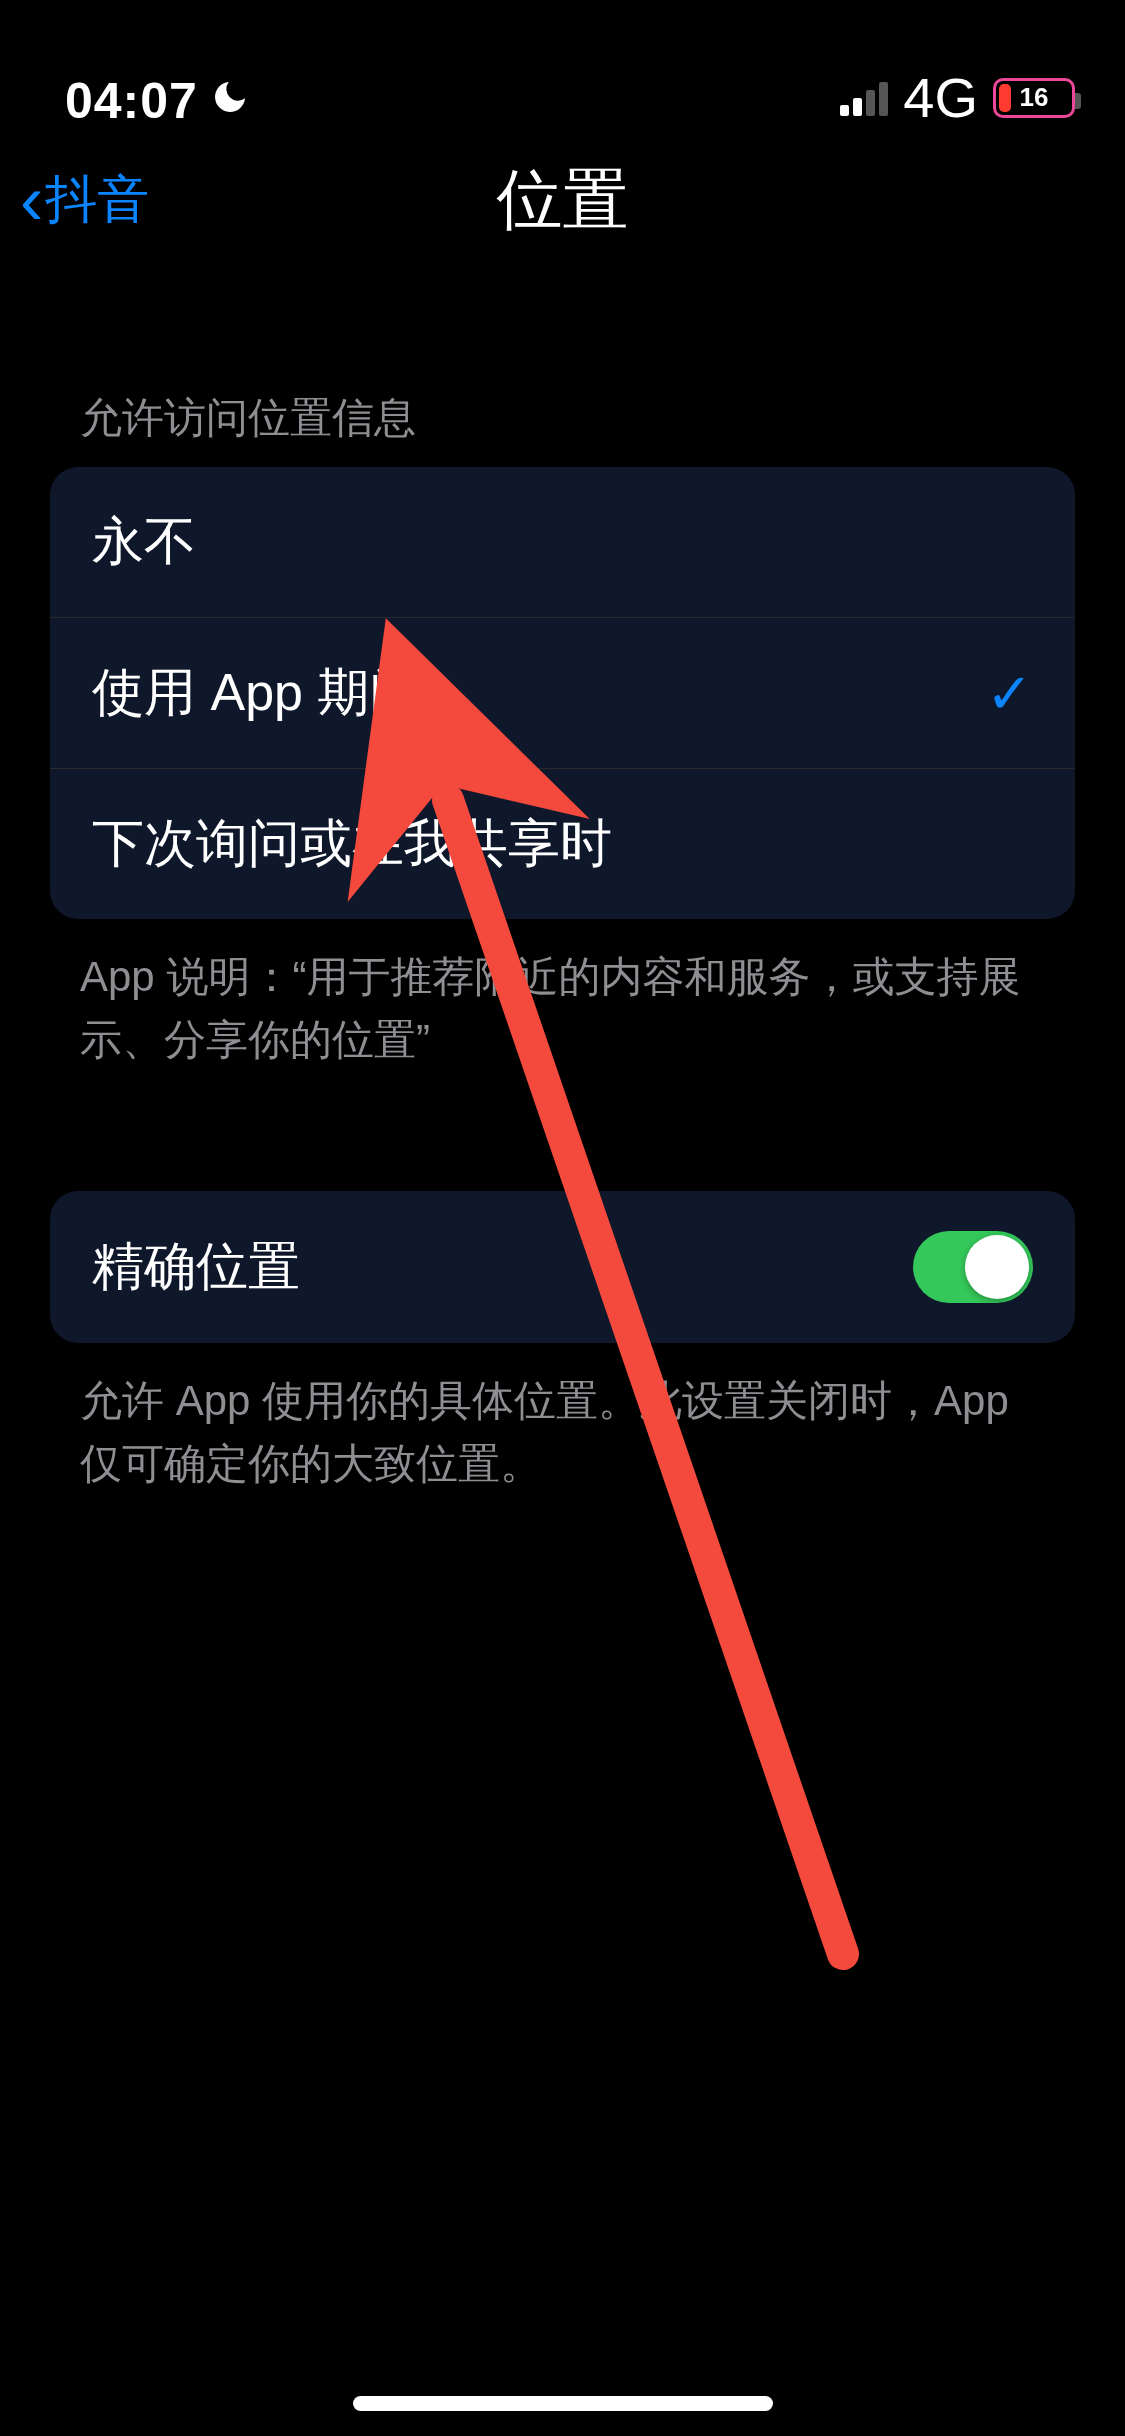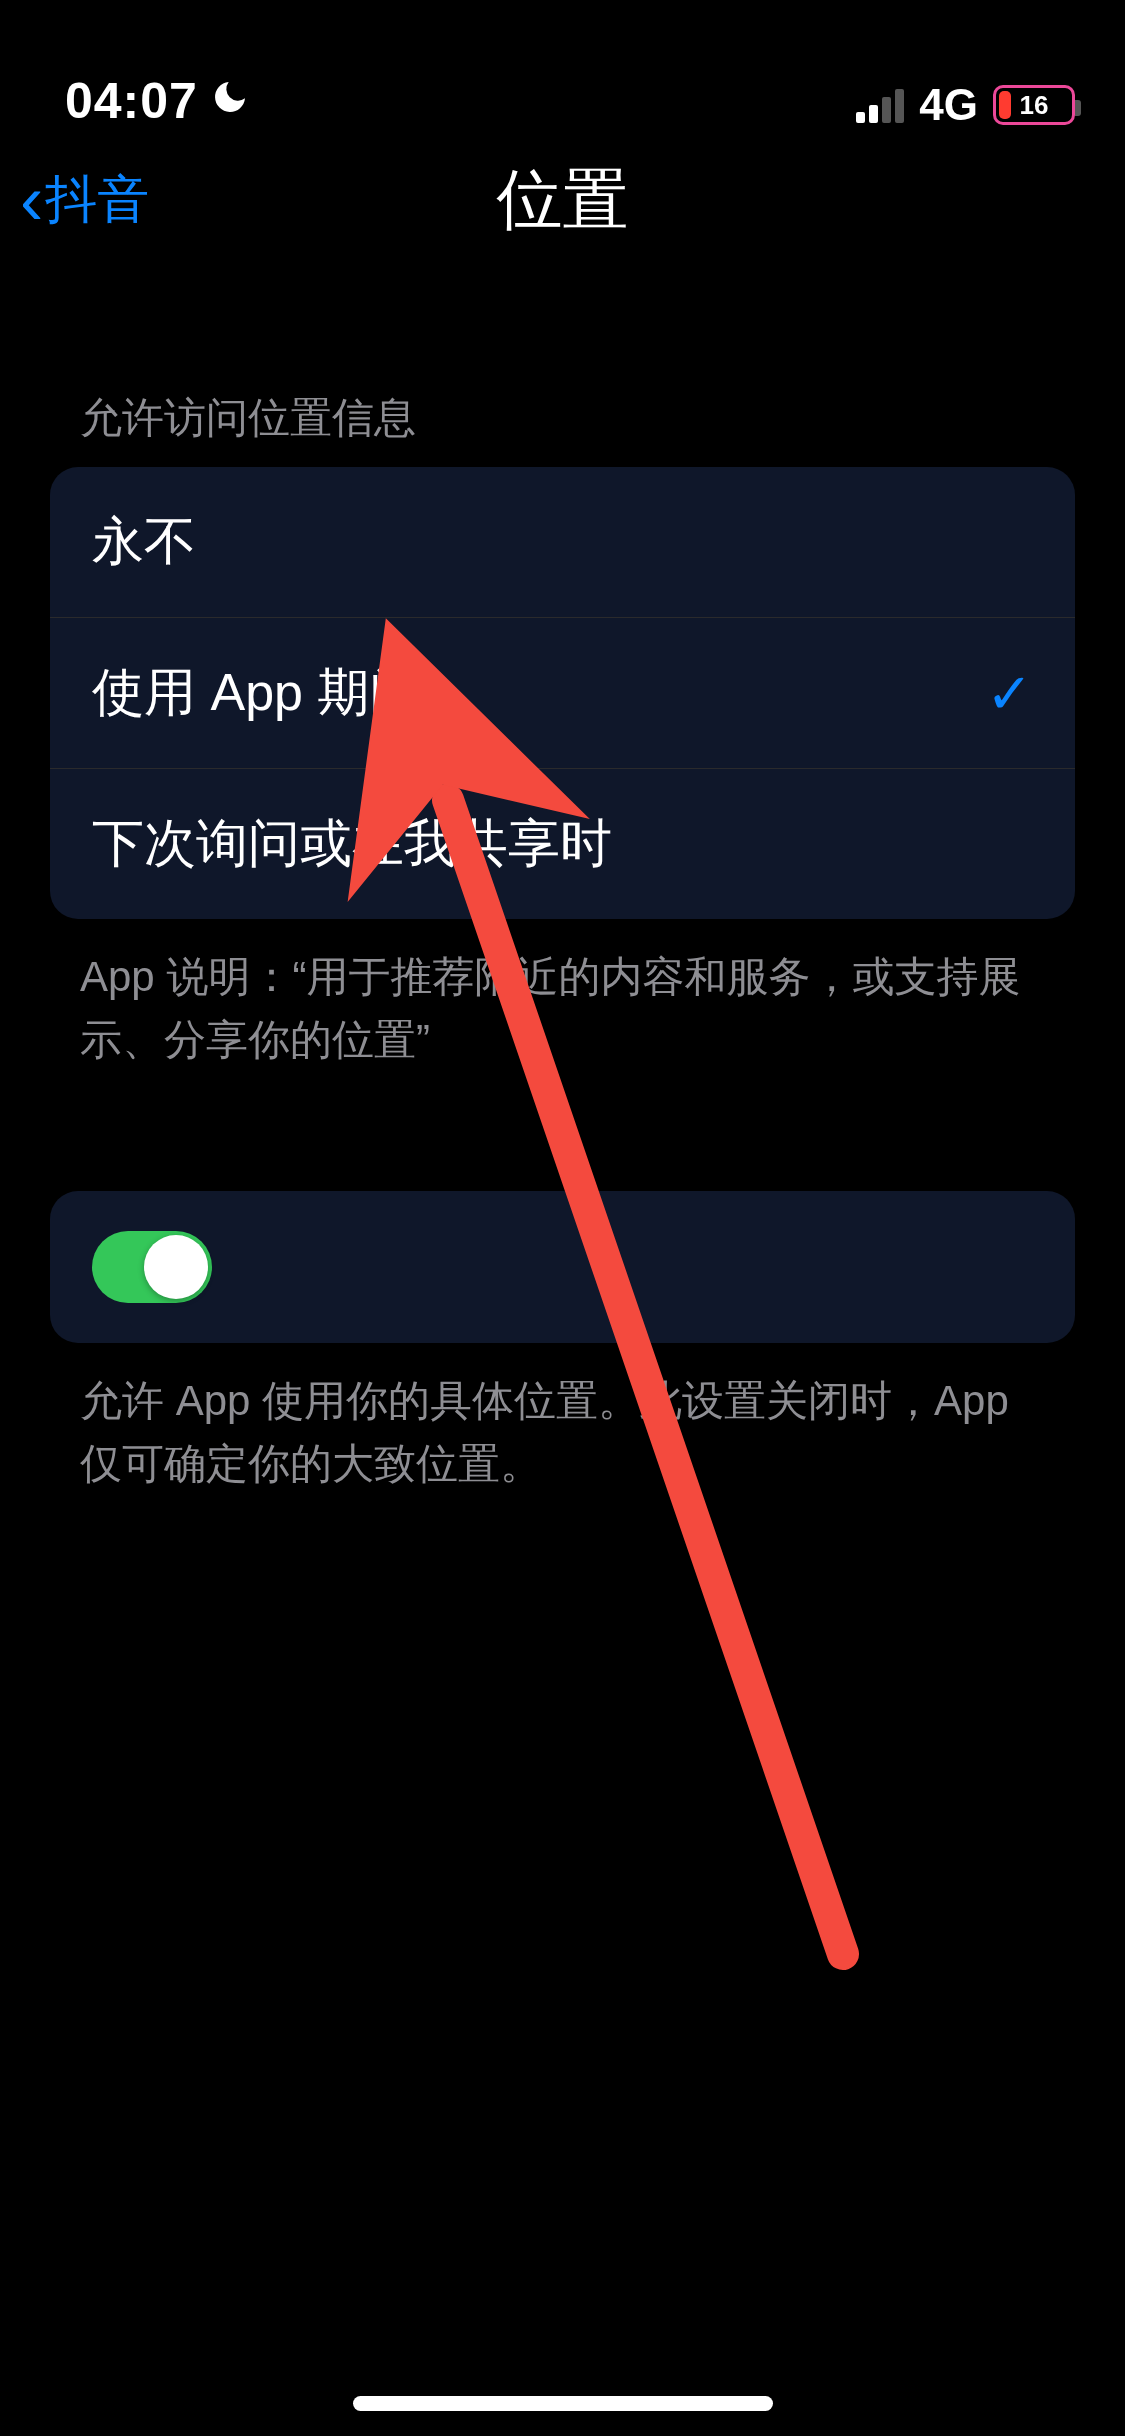--- a/index.html
+++ b/index.html
@@ -22,21 +22,21 @@
     .status-left { display: flex; align-items: center; gap: 12px; }
     .status-time { font-size: 50px; font-weight: 600; letter-spacing: 1px; }
     .moon-icon { font-size: 40px; }
     .status-right { display: flex; align-items: center; gap: 15px; }
     .signal-bars { display: flex; align-items: flex-end; gap: 4px; height: 36px; }
     .signal-bars span { width: 9px; background: #555; border-radius: 2px; }
     .signal-bars span:nth-child(1){height:11px;background:#fff}
     .signal-bars span:nth-child(2){height:18px;background:#fff}
     .signal-bars span:nth-child(3){height:26px}
     .signal-bars span:nth-child(4){height:34px}
-    .network-label{font-size:44px;font-weight:700}
+    .network-label{font-size:56px;font-weight:400}
     .battery{position:relative;width:82px;height:40px;border:3px solid #ec4899;border-radius:10px;display:flex;align-items:center}
     .battery::after{content:"";position:absolute;right:-9px;top:12px;width:6px;height:16px;background:#555;border-radius:0 3px 3px 0}
     .battery-fill{position:absolute;left:3px;top:3px;bottom:3px;width:16%;background:#ff3b30;border-radius:5px}
     .battery-text{position:relative;width:100%;text-align:center;font-size:26px;font-weight:600;z-index:2}
 
     .nav-bar{display:flex;align-items:center;height:140px;position:relative;padding:0 20px}
     .back-btn{display:flex;align-items:center;color:#0a84ff;font-size:52px;gap:0}
     .chevron-left{font-size:70px;font-weight:300;line-height:1;margin-right:2px}
     .nav-title{position:absolute;left:50%;transform:translateX(-50%);font-size:66px;font-weight:400}
 
@@ -103,20 +103,21 @@
       <span class="checkmark">✓</span>
     </div>
     <div class="row">
       <span class="row-label">下次询问或在我共享时</span>
     </div>
   </div>
   <div class="section-footer">App 说明：“用于推荐附近的内容和服务，或支持展示、分享你的位置”</div>
 
   <div class="group group2">
     <div class="row">
+      <span class="row-label">精确位置</span>
       <div class="toggle">
         <div class="toggle-knob"></div>
       </div>
     </div>
   </div>
   <div class="section-footer">允许 App 使用你的具体位置。此设置关闭时，App 仅可确定你的大致位置。</div>
 </div>
 
 <svg class="annotation-arrow" viewBox="0 0 1125 2436">
   <defs>

